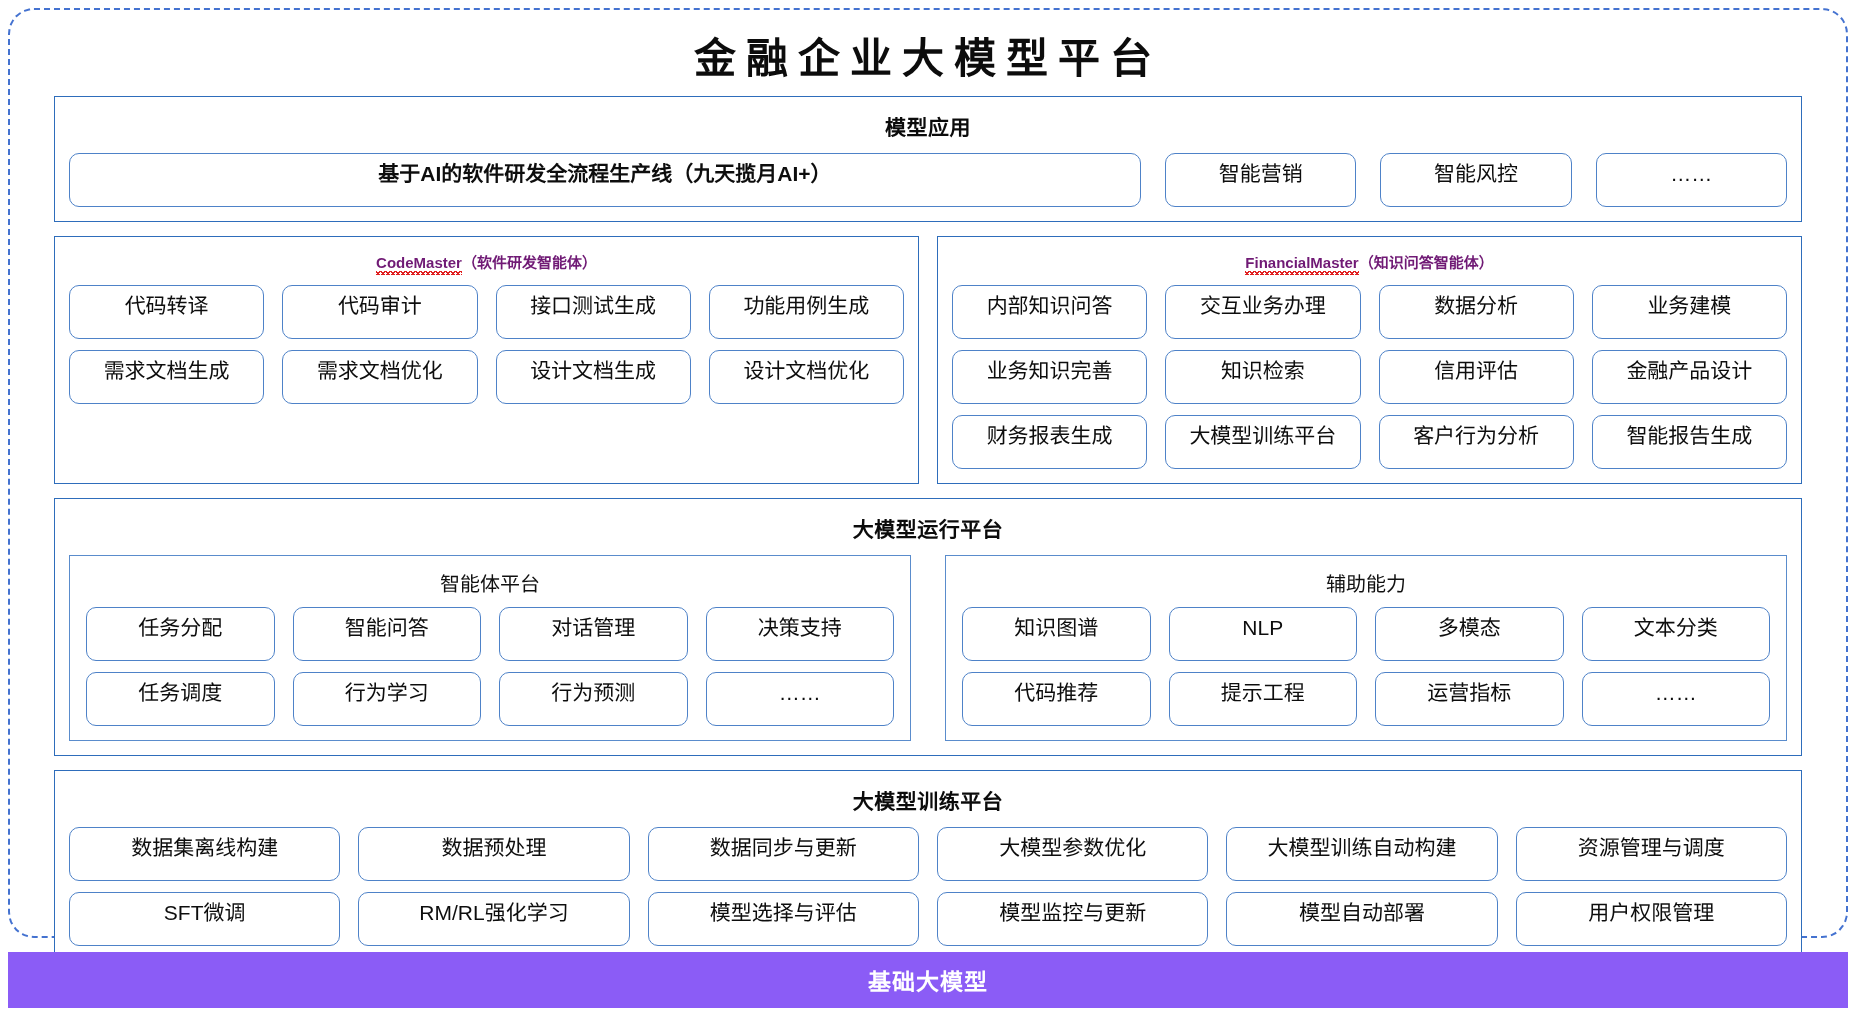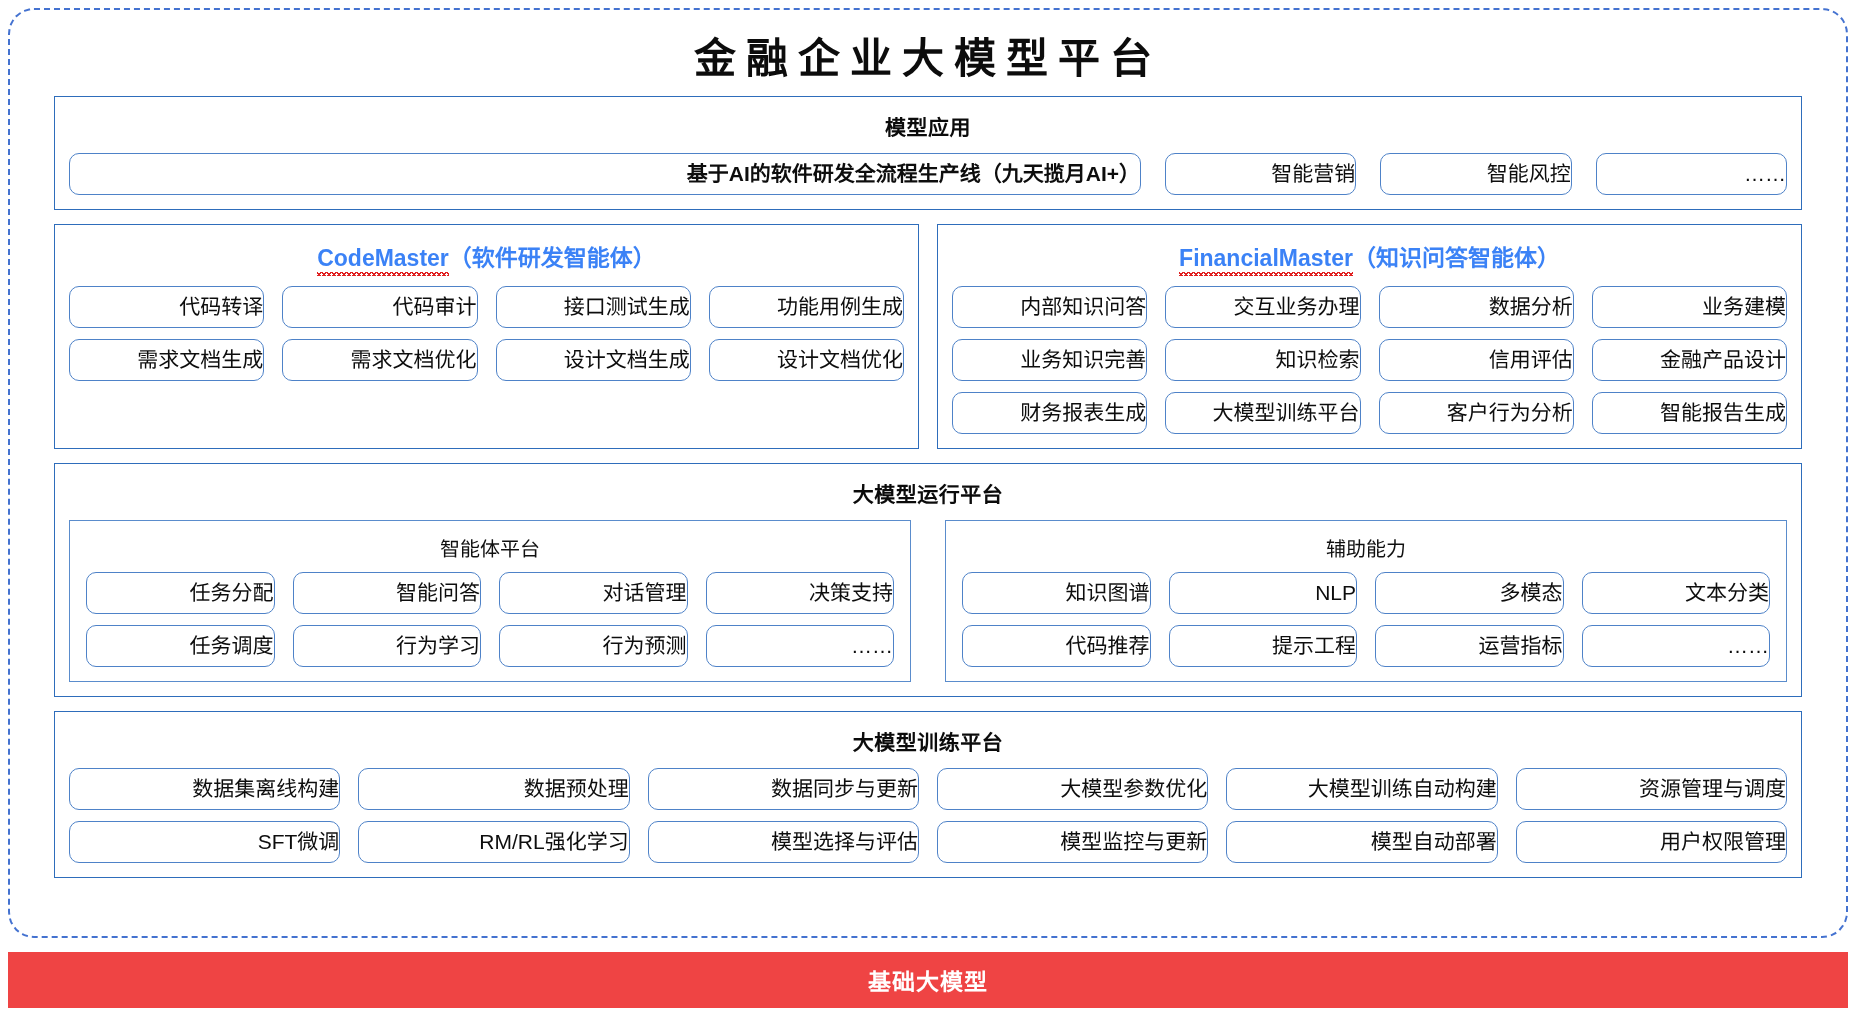--- a/index.html
+++ b/index.html
@@ -66,23 +66,23 @@
     text-align: center;
     font-size: 20px;
     font-weight: 400;
     color: #101010;
     padding: 6px 0 10px 0;
   }
 
   
   .agent-title {
     text-align: center;
-    font-size: 23px;
+    font-size: 15px;
     font-weight: 700;
-    color: #3b82f6;
+    color: #701a75;
     padding: 6px 0 12px 0;
   }
   .squiggle {
     position: relative;
     display: inline-block;
     padding-bottom: 2px;
   }
   .squiggle::after {
     content: "";
     position: absolute;
@@ -95,24 +95,24 @@
       linear-gradient(-45deg, transparent 40%, #e02020 40%, #e02020 60%, transparent 60%);
     background-size: 5px 5px;
     background-repeat: repeat-x;
   }
 
   
   .pill {
     border: 1.4px solid #4e82c8;
     border-radius: 10px;
     background: #ffffff;
-    text-align: right;
+    text-align: center;
     font-size: 21px;
     color: #0d0d0d;
-    height: 42px;
+    height: 54px;
     line-height: 39px;
     white-space: nowrap;
     overflow: hidden;
   }
   .pill.bold { font-weight: 700; }
 
   .row {
     display: flex;
     gap: 18px;
     margin-bottom: 11px;
@@ -149,21 +149,21 @@
     padding: 6px 16px 14px 16px;
   }
 
   
   .base-bar {
     position: absolute;
     left: 8px;
     bottom: 16px;
     width: 1840px;
     height: 56px;
-    background: #ef4444;
+    background: #8b5cf6;
     display: flex;
     align-items: center;
     justify-content: center;
   }
   .base-bar-label {
     color: #ffffff;
     font-size: 23px;
     font-weight: 700;
     letter-spacing: 1px;
   }

